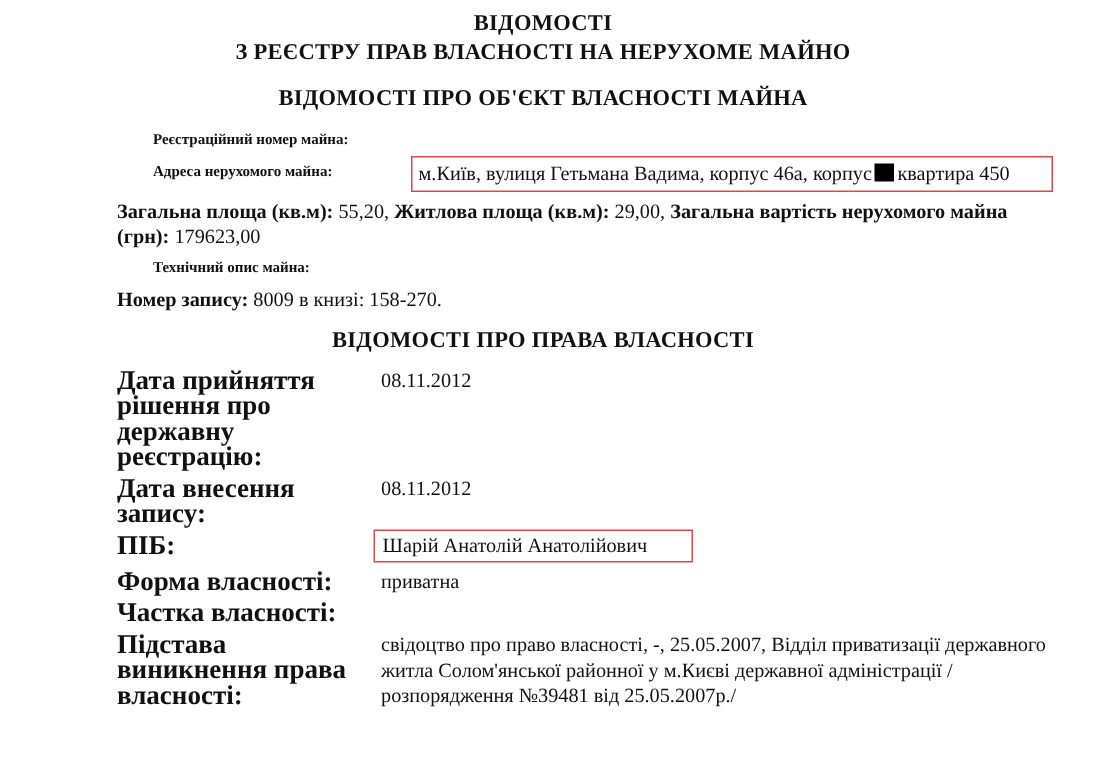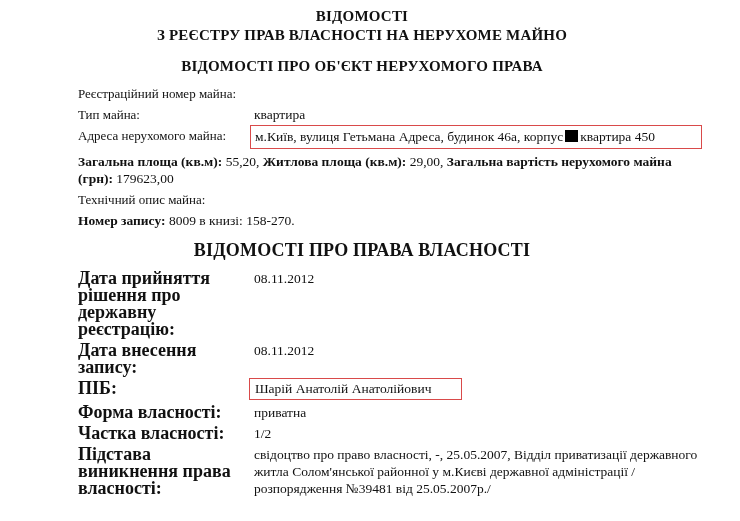--- a/index.html
+++ b/index.html
@@ -32,42 +32,43 @@
   .section-heading {
     text-align: center;
     font-weight: bold;
     font-size: 15px;
     margin-top: 13px;
     letter-spacing: 0.2px;
   }
   .section-heading-2 {
     text-align: center;
     font-weight: bold;
-    font-size: 18px;
+    font-size: 15px;
     margin-top: 11px;
     letter-spacing: 0.2px;
   }
   .body-area {
     padding-left: 78px;
     padding-right: 22px;
     margin-top: 10px;
   }
   .row {
     display: flex;
     align-items: flex-start;
     margin-bottom: 4px;
   }
   .lbl {
-    font-weight: normal;
-    font-size: 13px;
+    font-weight: bold;
+    font-size: 10px;
     line-height: 17px;
     width: 176px;
     flex: 0 0 176px;
     box-sizing: border-box;
     padding-right: 6px;
+    margin-left: 24px;
   }
   .val {
     font-size: 13.5px;
     line-height: 17px;
     flex: 1 1 auto;
   }
   .fullrow {
     font-size: 13.5px;
     line-height: 17px;
     margin-bottom: 4px;
@@ -120,38 +121,34 @@
 </head>
 <body>
 
 <div class="page">
 
   <div class="title-block">
     <div>ВІДОМОСТІ</div>
     <div>З РЕЄСТРУ ПРАВ ВЛАСНОСТІ НА НЕРУХОМЕ МАЙНО</div>
   </div>
 
-  <div class="section-heading">ВІДОМОСТІ ПРО ОБ'ЄКТ НЕРУХОМОГО ПРАВА</div>
+  <div class="section-heading">ВІДОМОСТІ ПРО ОБ'ЄКТ ВЛАСНОСТІ МАЙНА</div>
 
   <div class="body-area">
 
     <div class="row">
       <div class="lbl">Реєстраційний номер майна:</div>
     </div>
 
-    <div class="row">
-      <div class="lbl">Тип майна:</div>
-      <div class="val">квартира</div>
-    </div>
 
     <div class="row">
       <div class="lbl">Адреса нерухомого майна:</div>
       <div class="val addr-wrap">
         <div class="highlight-box">
-          <span>м.Київ, вулиця Гетьмана Адреса, будинок 46а, корпус</span><span class="redact"></span><span>квартира 450</span>
+          <span>м.Київ, вулиця Гетьмана Вадима, корпус 46а, корпус</span><span class="redact"></span><span>квартира 450</span>
         </div>
       </div>
     </div>
 
     <div class="fullrow">
       <b>Загальна площа (кв.м):</b>
       <span>55,20</span>,
       <b>Житлова площа (кв.м):</b>
       <span>29,00</span>,
       <b>Загальна вартість нерухомого майна (грн):</b>
@@ -190,21 +187,20 @@
       </div>
     </div>
 
     <div class="row">
       <div class="lbl2">Форма власності:</div>
       <div class="multiline-val">приватна</div>
     </div>
 
     <div class="row">
       <div class="lbl2">Частка власності:</div>
-      <div class="multiline-val">1/2</div>
     </div>
 
     <div class="row">
       <div class="lbl2">Підстава виникнення права власності:</div>
       <div class="multiline-val">свідоцтво про право власності, -, 25.05.2007, Відділ приватизації державного житла Солом'янської районної у м.Києві державної адміністрації /розпорядження №39481 від 25.05.2007р./</div>
     </div>
 
   </div>
 
 </div>

